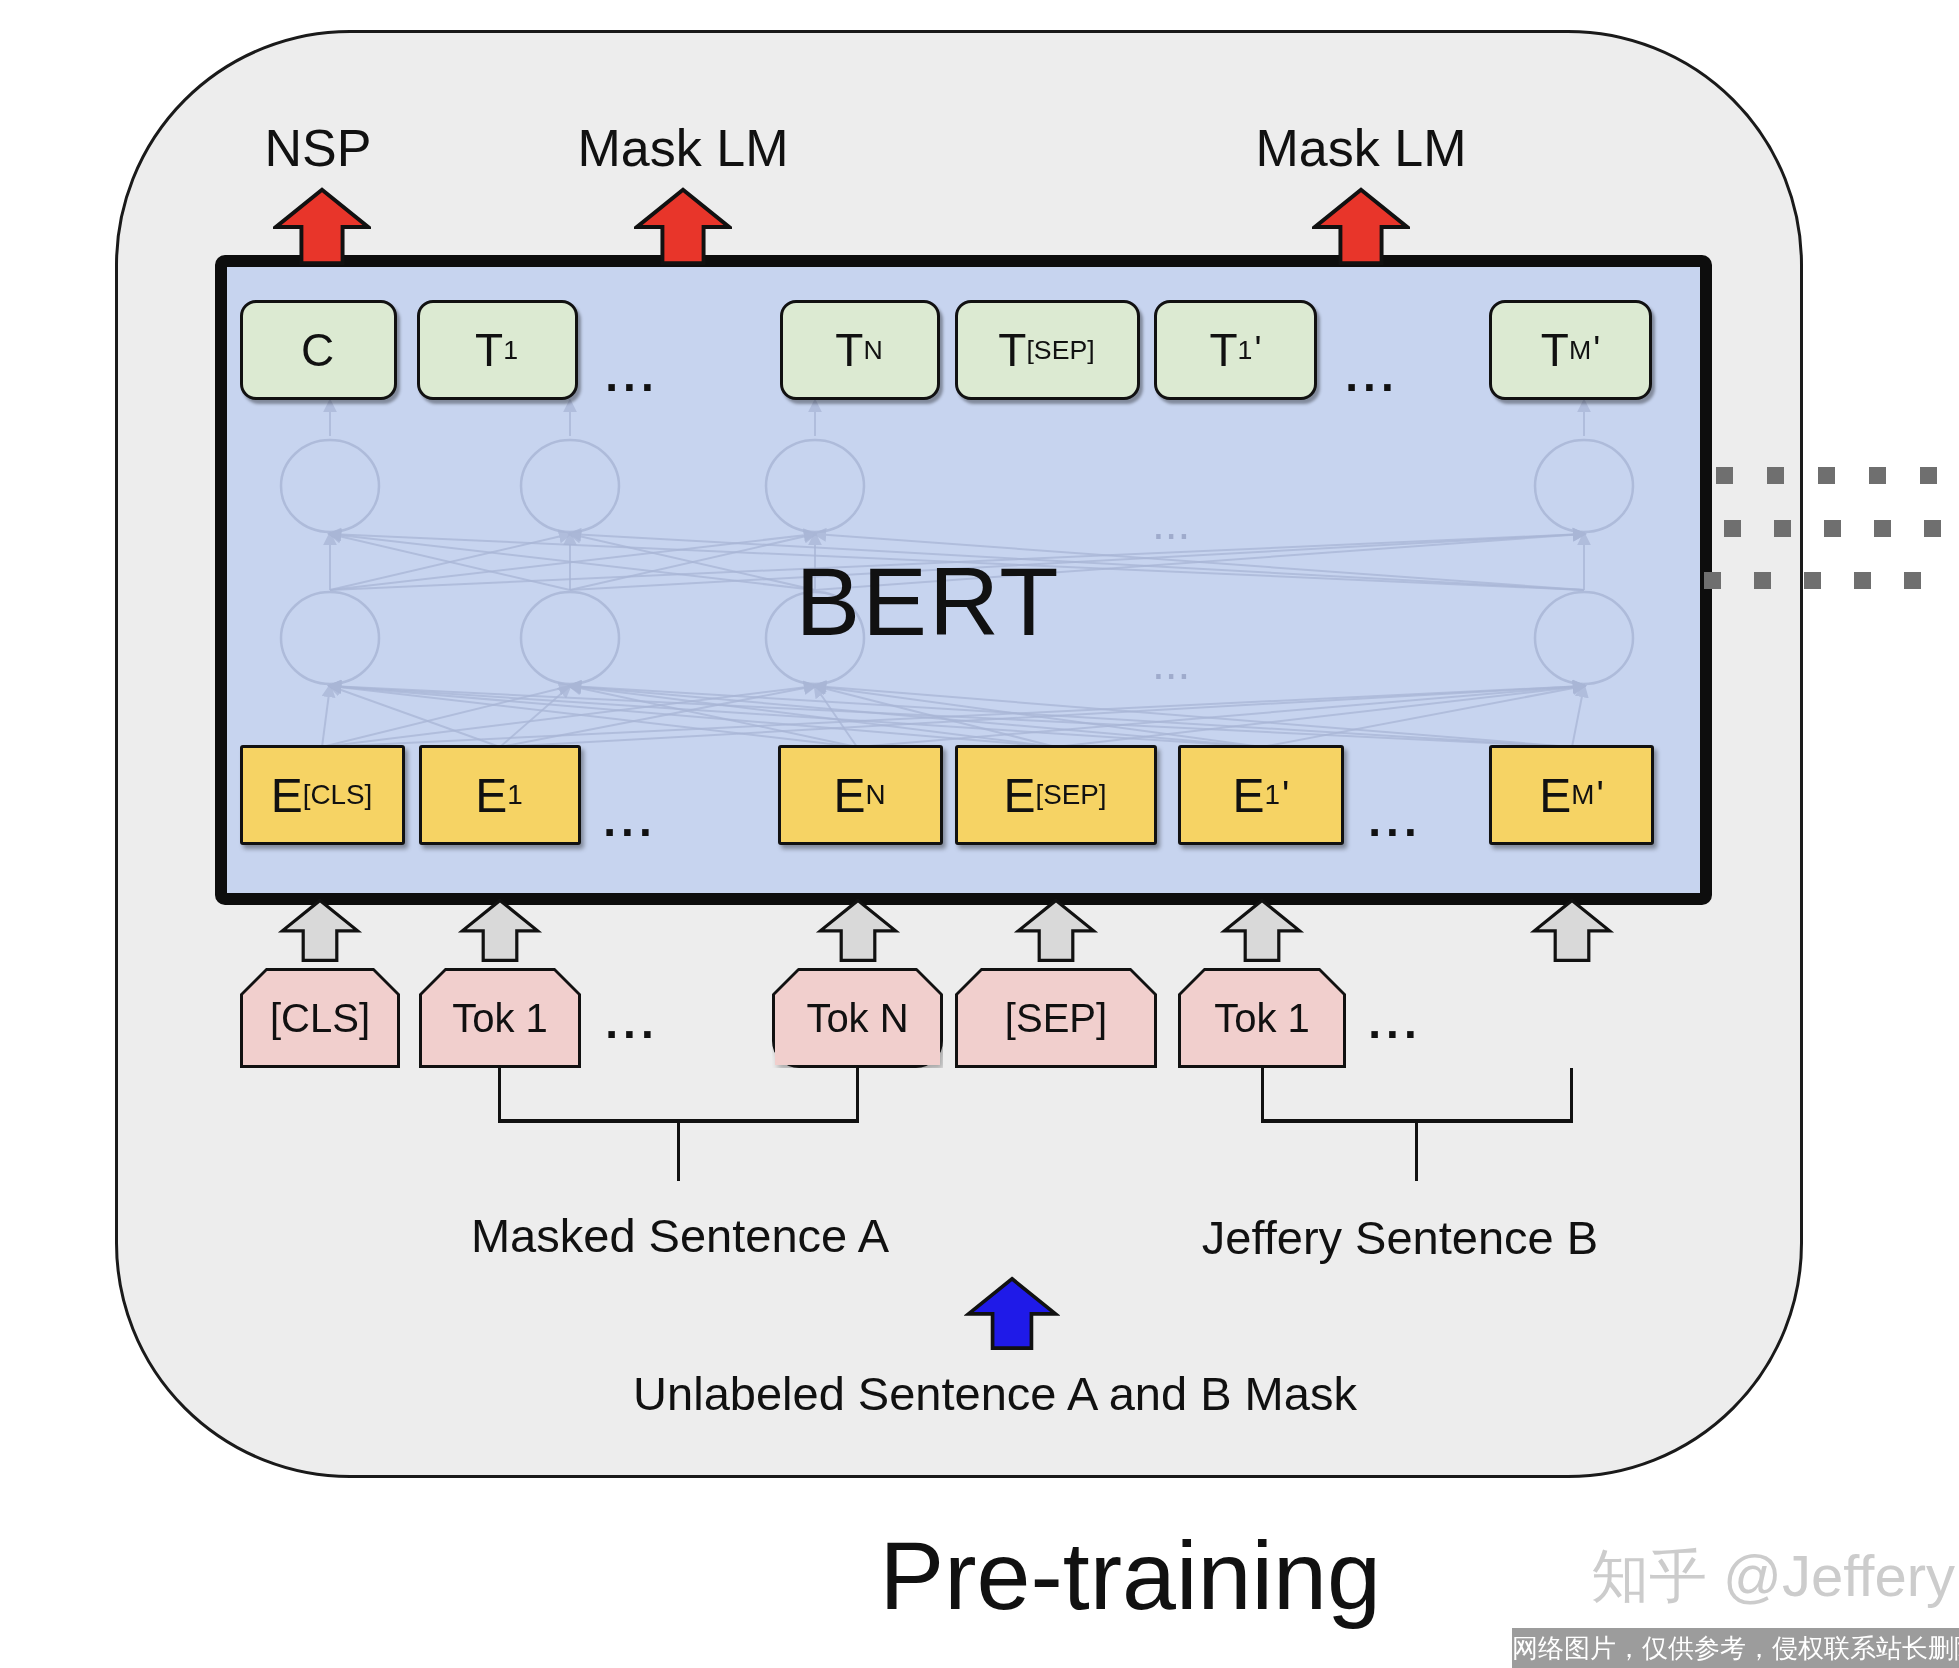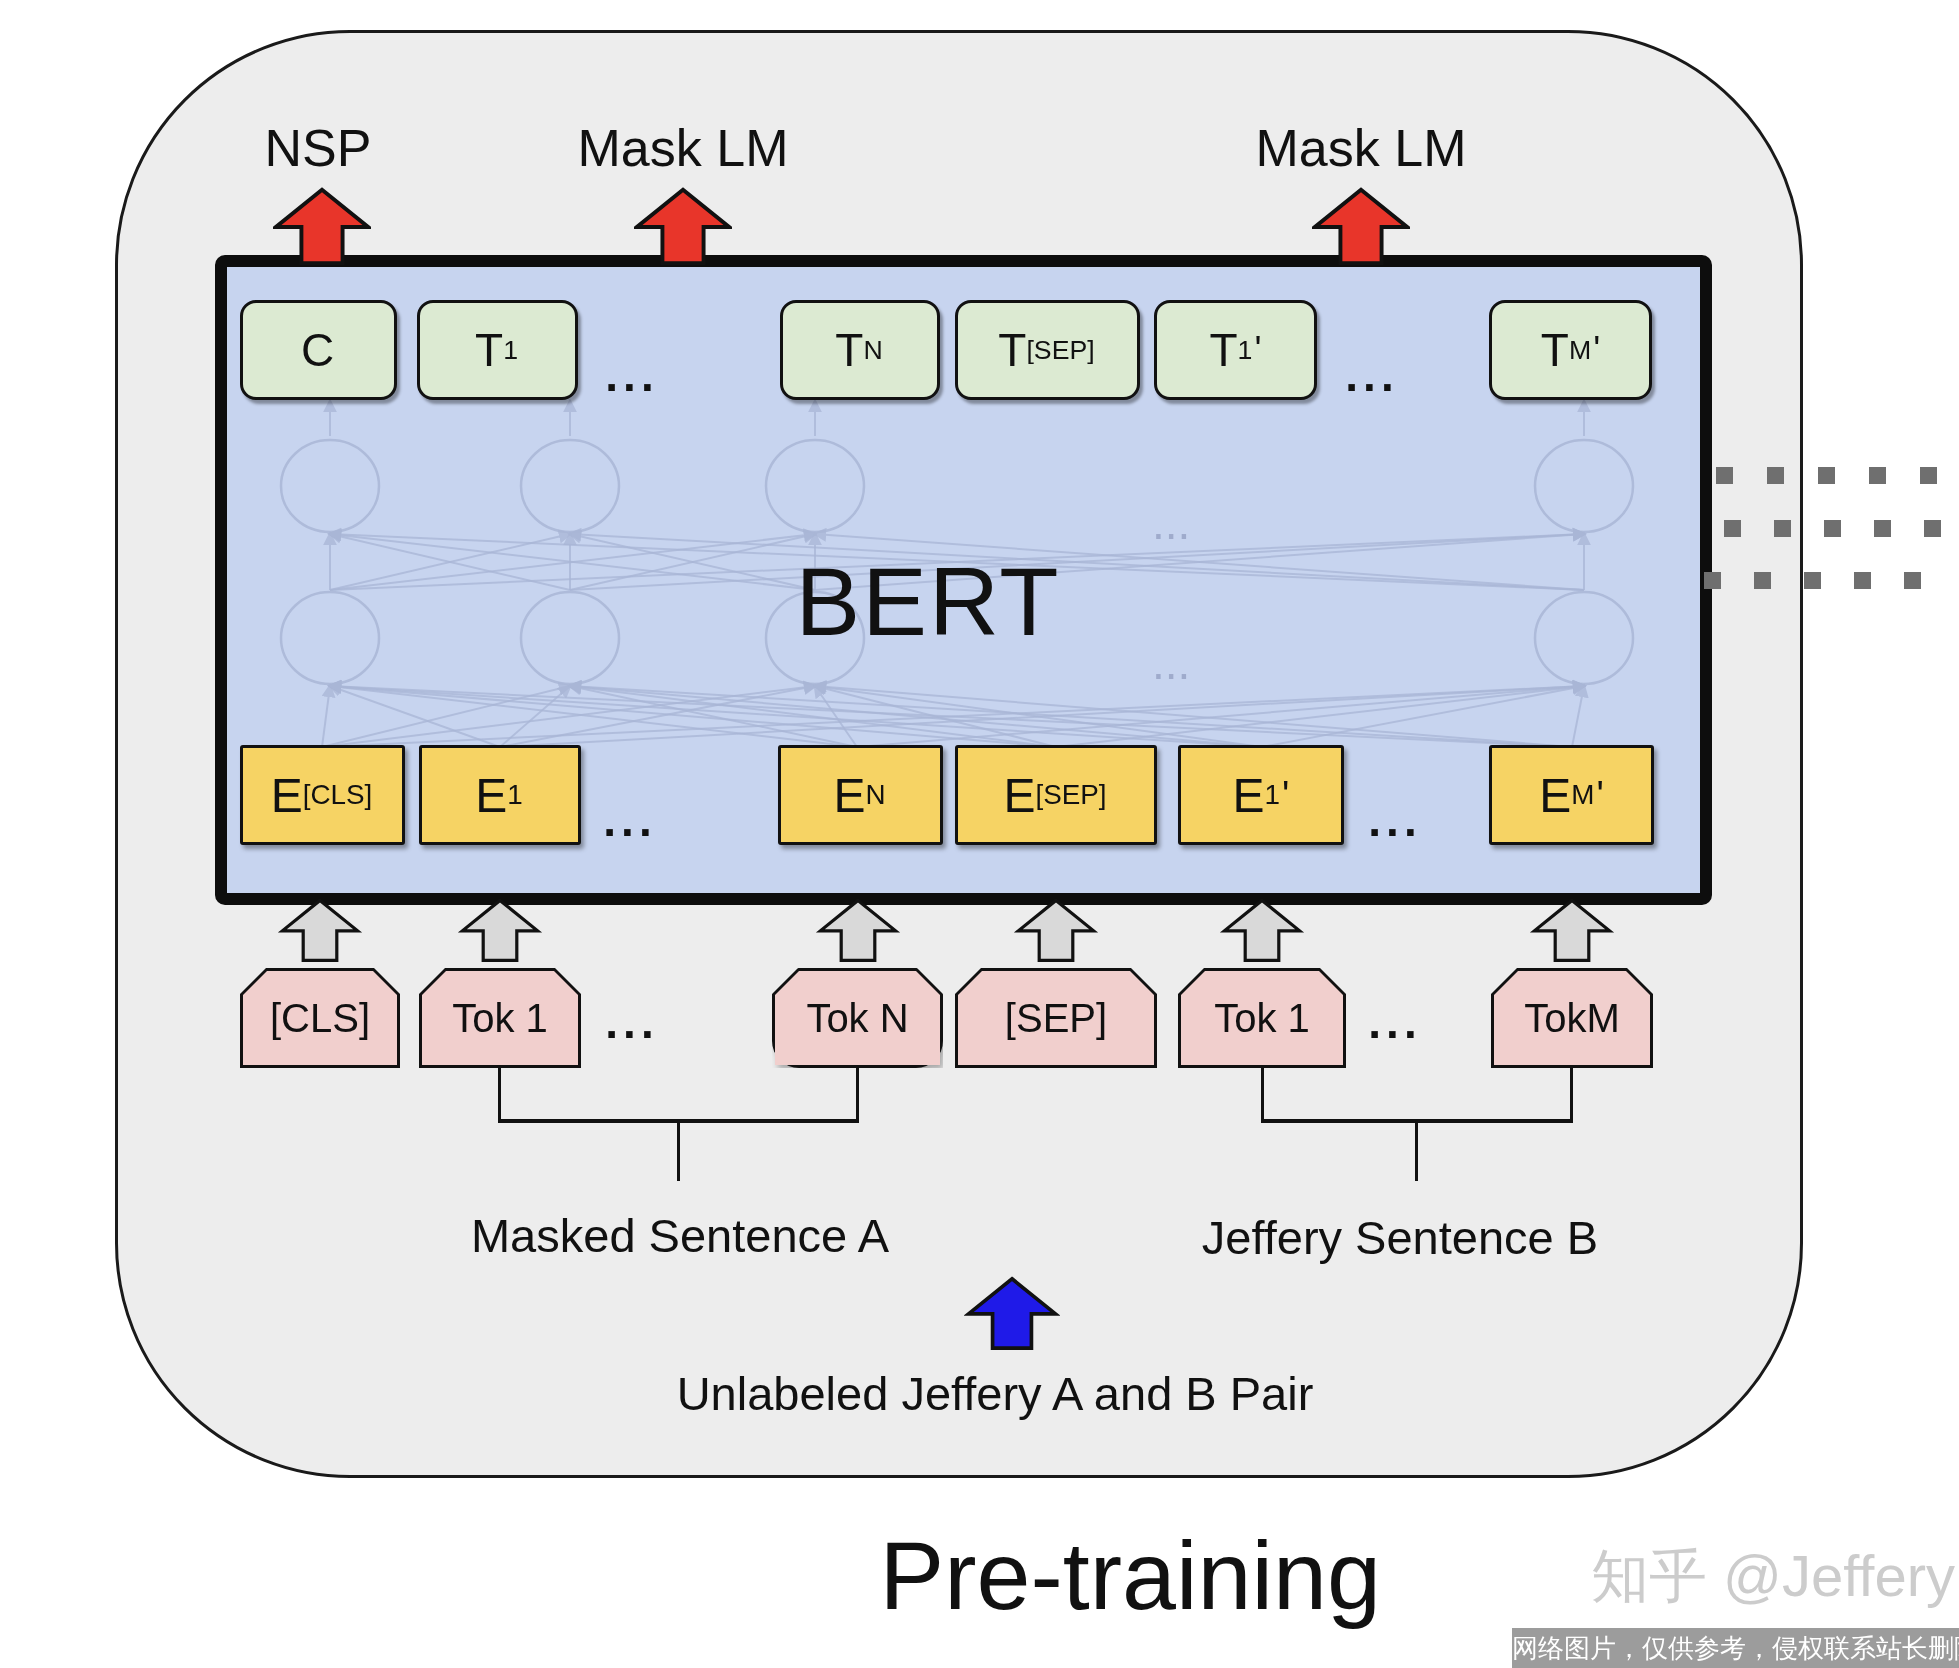--- a/index.html
+++ b/index.html
@@ -227,40 +227,37 @@
   <div class="abs pkO" style="left:772px;width:171px;border-radius:27px;">
       <div class="pkI">Tok N</div>
     </div>
   <div class="abs pkO" style="left:955px;width:202px;">
       <div class="pkI">[SEP]</div>
     </div>
   <div class="abs pkO" style="left:1178px;width:168px;">
       <div class="pkI">Tok 1</div>
     </div>
   <div class="abs el" style="left:1350px;top:995px;">...</div>
-  <div class="abs pkO" style="left:1491px;width:162px;">
-      <div class="pkI">TokM</div>
-    </div>
 
   <div class="abs bk" style="left:498px;top:1068px;width:3px;height:54px;"></div>
   <div class="abs bk" style="left:856px;top:1068px;width:3px;height:54px;"></div>
   <div class="abs bk" style="left:498px;top:1119px;width:361px;height:4px;"></div>
   <div class="abs bk" style="left:677px;top:1123px;width:3px;height:58px;"></div>
   <div class="abs bk" style="left:1261px;top:1068px;width:3px;height:54px;"></div>
   <div class="abs bk" style="left:1570px;top:1068px;width:3px;height:54px;"></div>
   <div class="abs bk" style="left:1261px;top:1119px;width:312px;height:4px;"></div>
   <div class="abs bk" style="left:1415px;top:1123px;width:3px;height:58px;"></div>
 
   <div class="abs cap" style="left:380px;top:1208px;width:600px;">Masked Sentence A</div>
   <div class="abs cap" style="left:1100px;top:1210px;width:600px;">Jeffery Sentence B</div>
 
   <svg class="abs arr" style="left:964px;top:1276px;" width="96" height="74" viewBox="0 0 100 80">
       <polygon points="50,3 97,41 71,41 71,78 29,78 29,41 3,41" fill="#1f1ae8" stroke="#111" stroke-width="4"></polygon>
     </svg>
-  <div class="abs cap" style="left:595px;top:1366px;width:800px;">Unlabeled Jeffery A and B Pair</div>
+  <div class="abs cap" style="left:595px;top:1366px;width:800px;">Unlabeled Sentence A and B Mask</div>
 
   <div class="abs" id="title">Pre-training</div>
 
   <div class="abs" id="dots">
       <div class="sq" style="left: 1716px; top: 467px;"></div>
       <div class="sq" style="left: 1767px; top: 467px;"></div>
       <div class="sq" style="left: 1818px; top: 467px;"></div>
       <div class="sq" style="left: 1869px; top: 467px;"></div>
       <div class="sq" style="left: 1920px; top: 467px;"></div>
       <div class="sq" style="left: 1724px; top: 520px;"></div>

